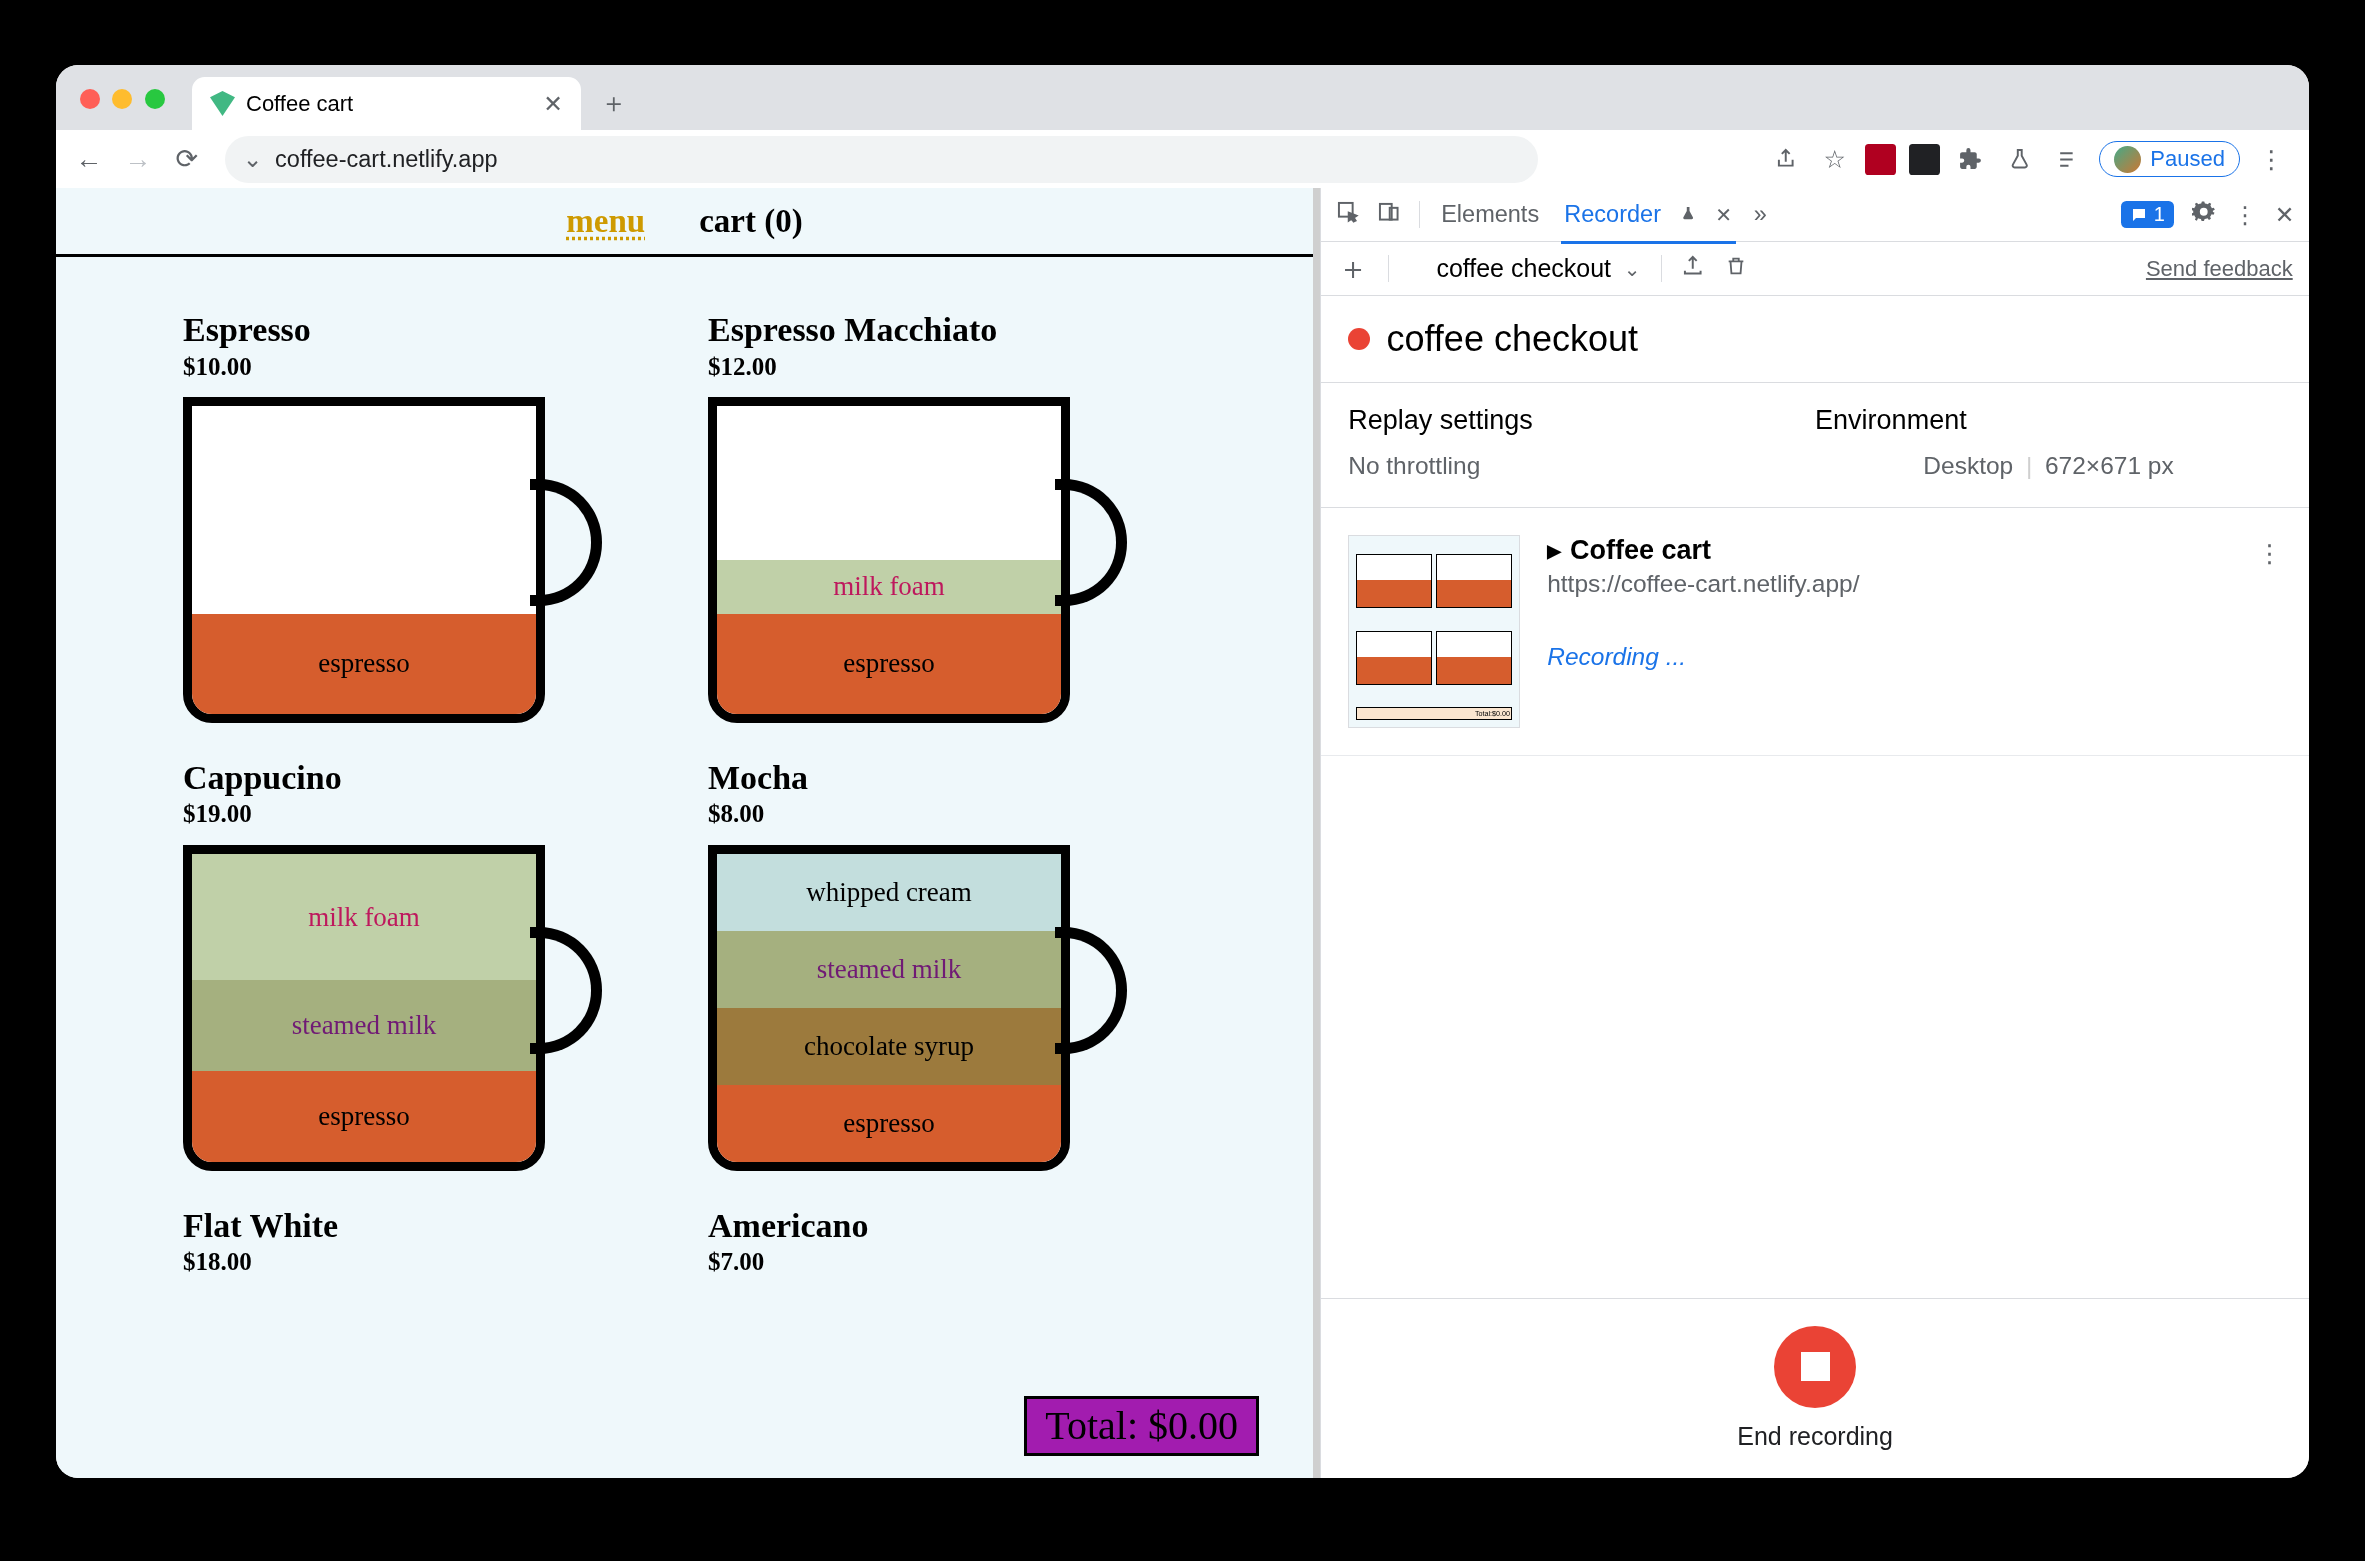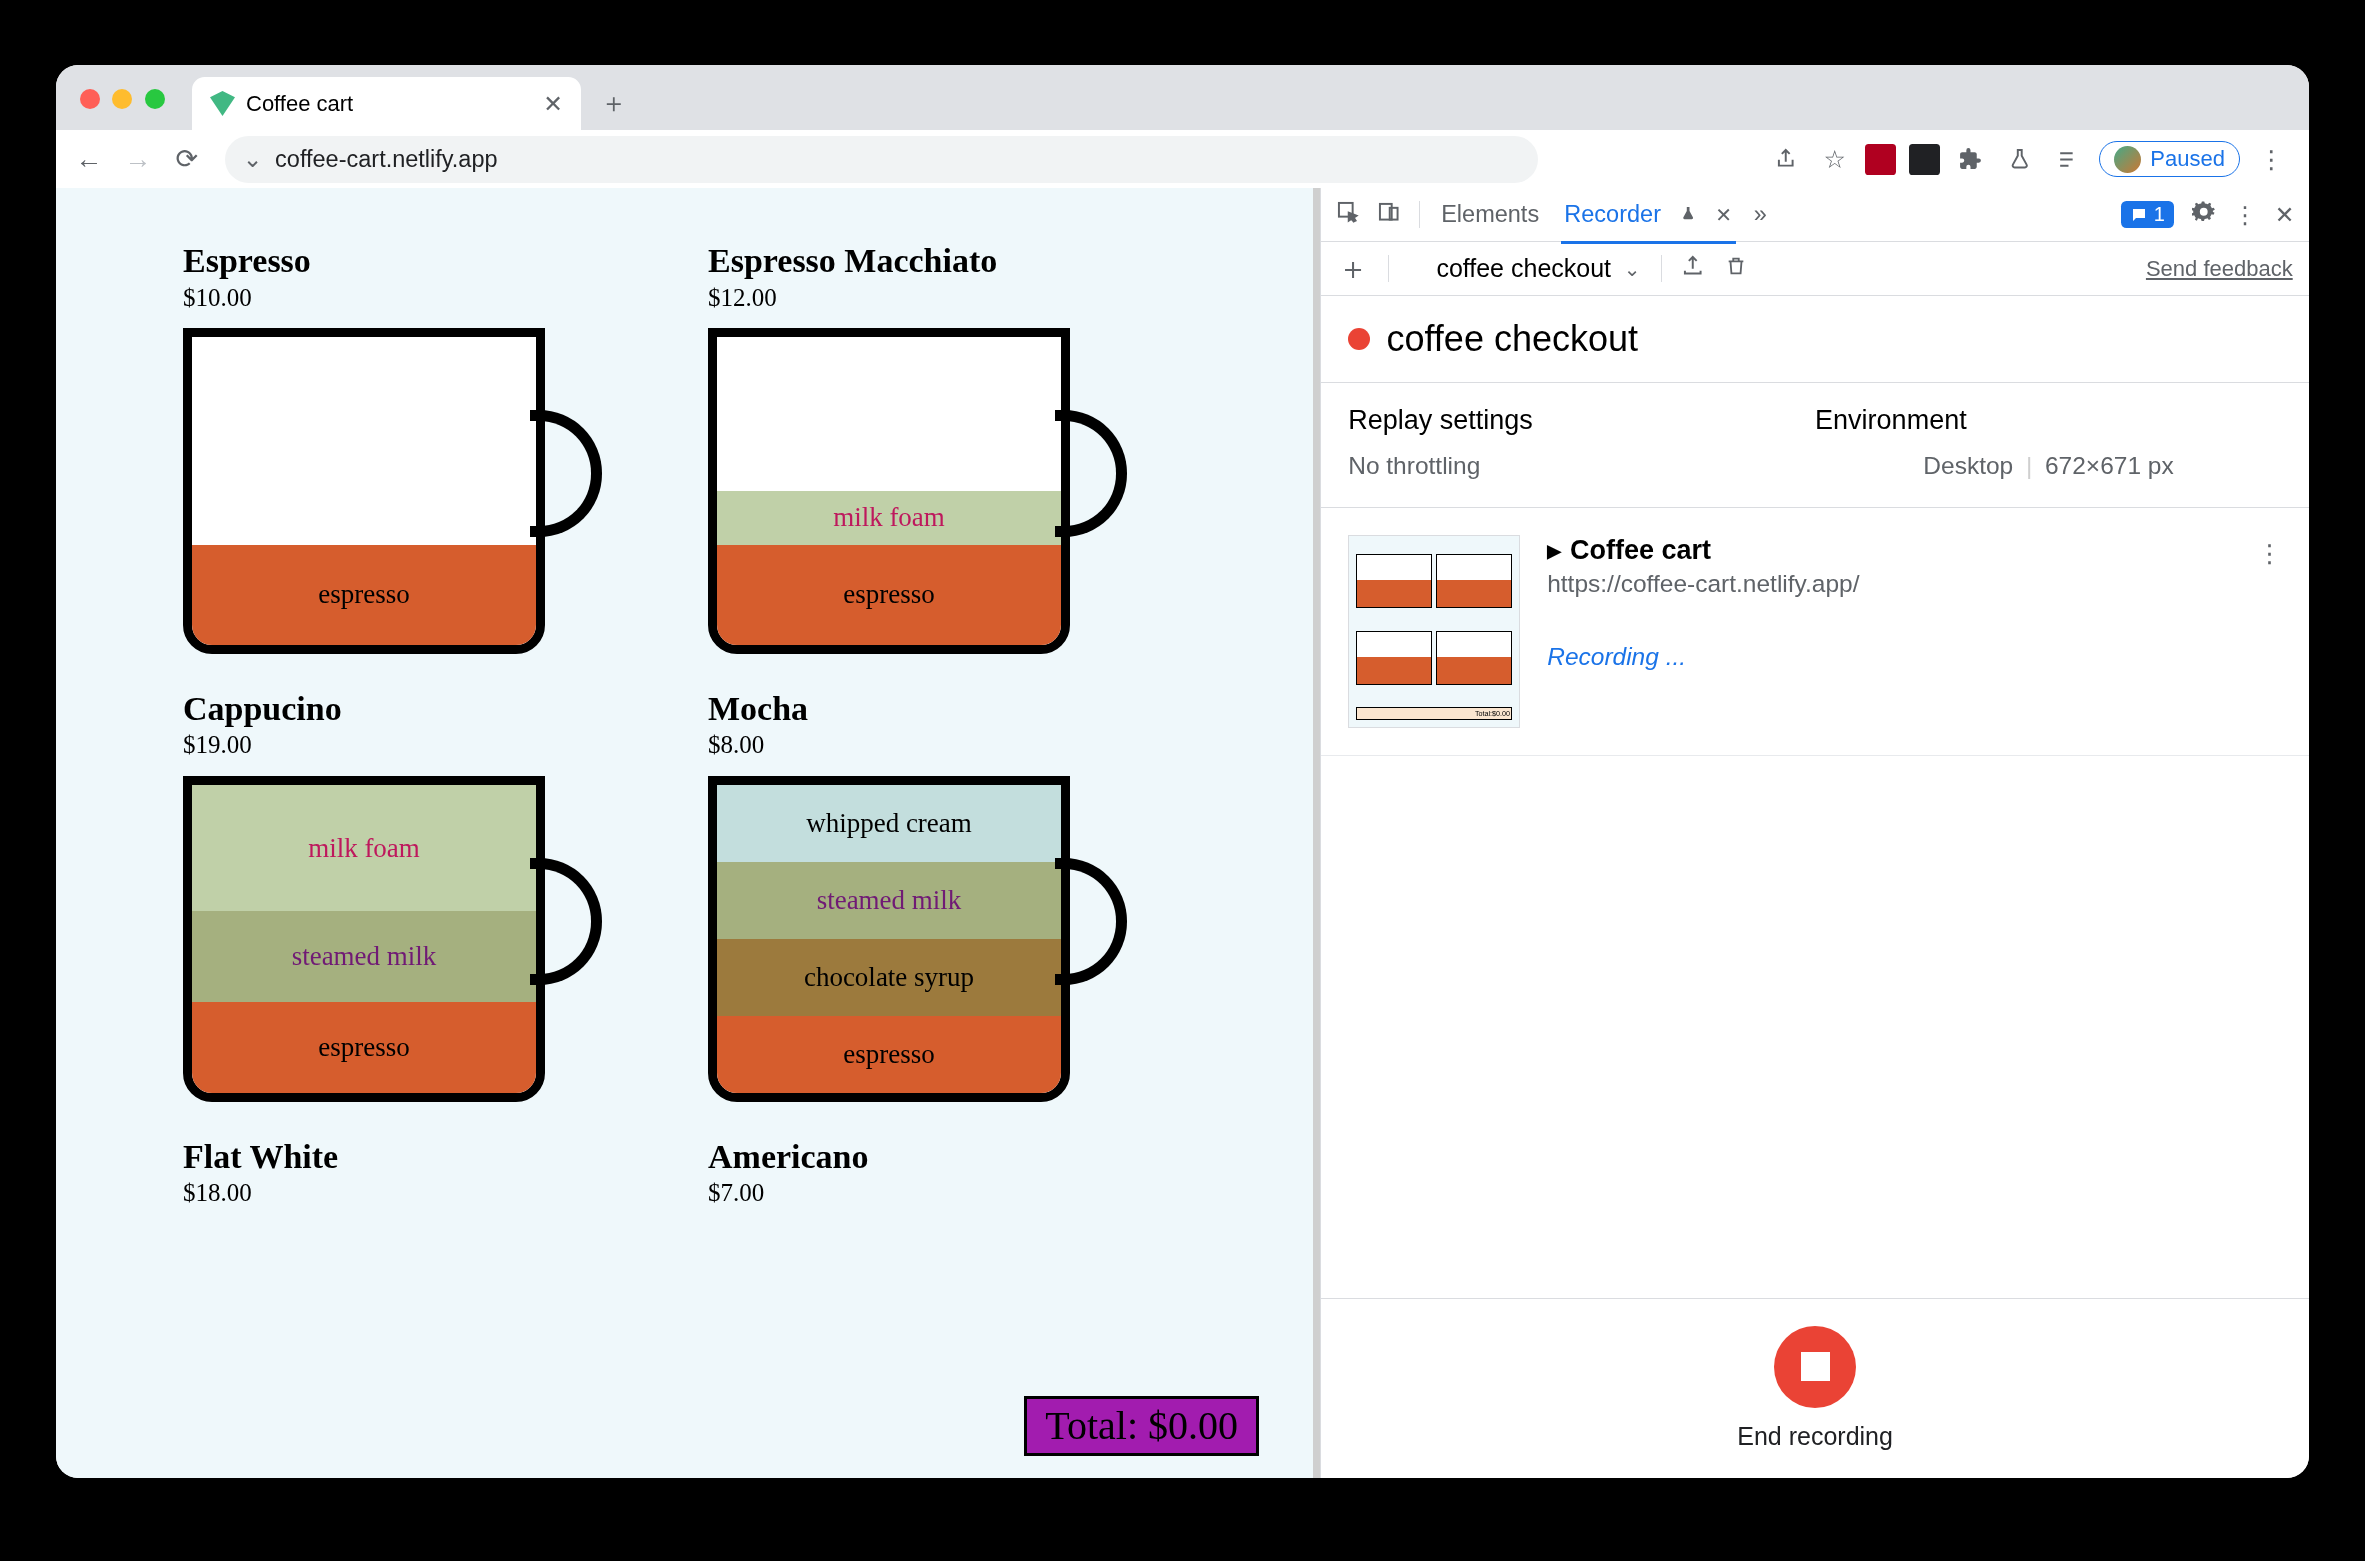--- a/index.html
+++ b/index.html
@@ -132,21 +132,21 @@
   .topnav .menu-link { color:#ce9a00; text-decoration:underline dotted; text-underline-offset:5.4px;}
   .topnav .cart-link { color:#000; }
   .products {
     display:grid;
     grid-template-columns: repeat(2, 480px);
     gap: 36px 45px;
     padding: 54px 127px;
     font-family: Georgia, "Times New Roman", serif;
   }
   .product h3 { font-size:34px; font-weight:bold; margin-bottom:3.6px;}
-  .product .price { font-size:25px; font-weight:normal; margin-bottom:16.3px;}
+  .product .price { font-size:25px; font-weight:bold; margin-bottom:16.3px;}
   .cup {
     width: 417px; position:relative;
   }
   .cupbody {
     width: 362px; height: 326px;
     border:9px solid #000;
     border-radius: 0 0 29px 29px;
     background:#fff;
     position:relative;
     overflow:hidden;
@@ -299,20 +299,24 @@
         <span class="avatar"></span>
         <span>Paused</span>
       </div>
       <div class="ticon">⋮</div>
     </div>
   </div>
 
   <div class="content-row">
 
     <div class="page">
+      <div class="topnav">
+        <span class="menu-link">menu</span>
+        <span class="cart-link">cart (0)</span>
+      </div>
       <div class="products">
 
         <div class="product">
           <h3>Espresso</h3>
           <div class="price">$10.00</div>
           <div class="cup">
             <div class="cupbody">
               <div class="layer espresso" style="bottom:0;height:100px;">espresso</div>
             </div>
             <div class="handle"></div>

